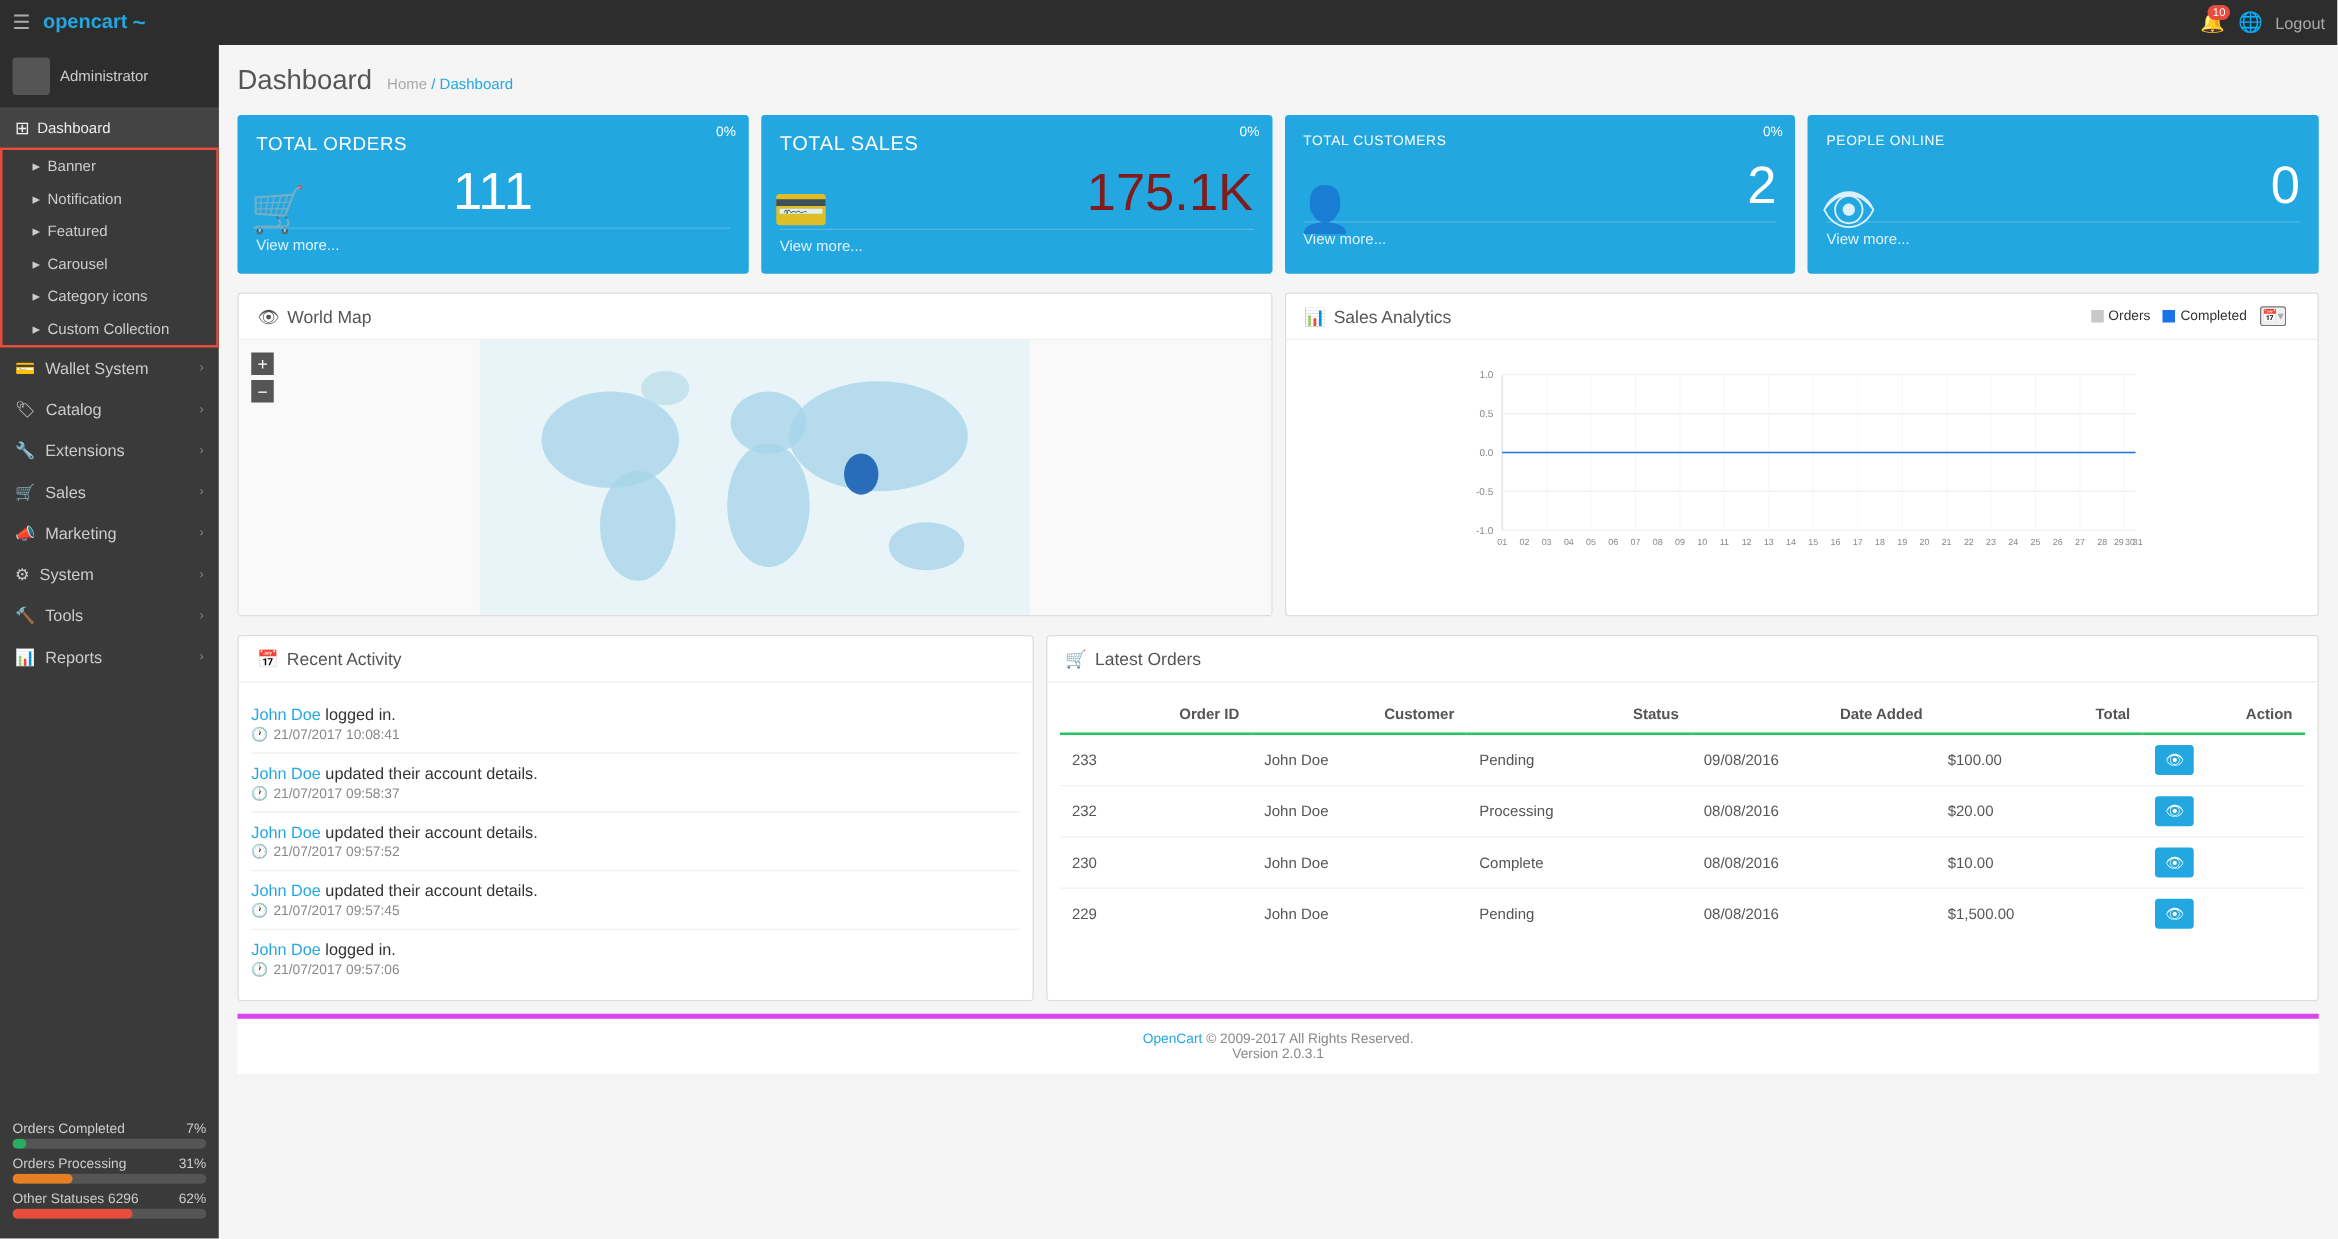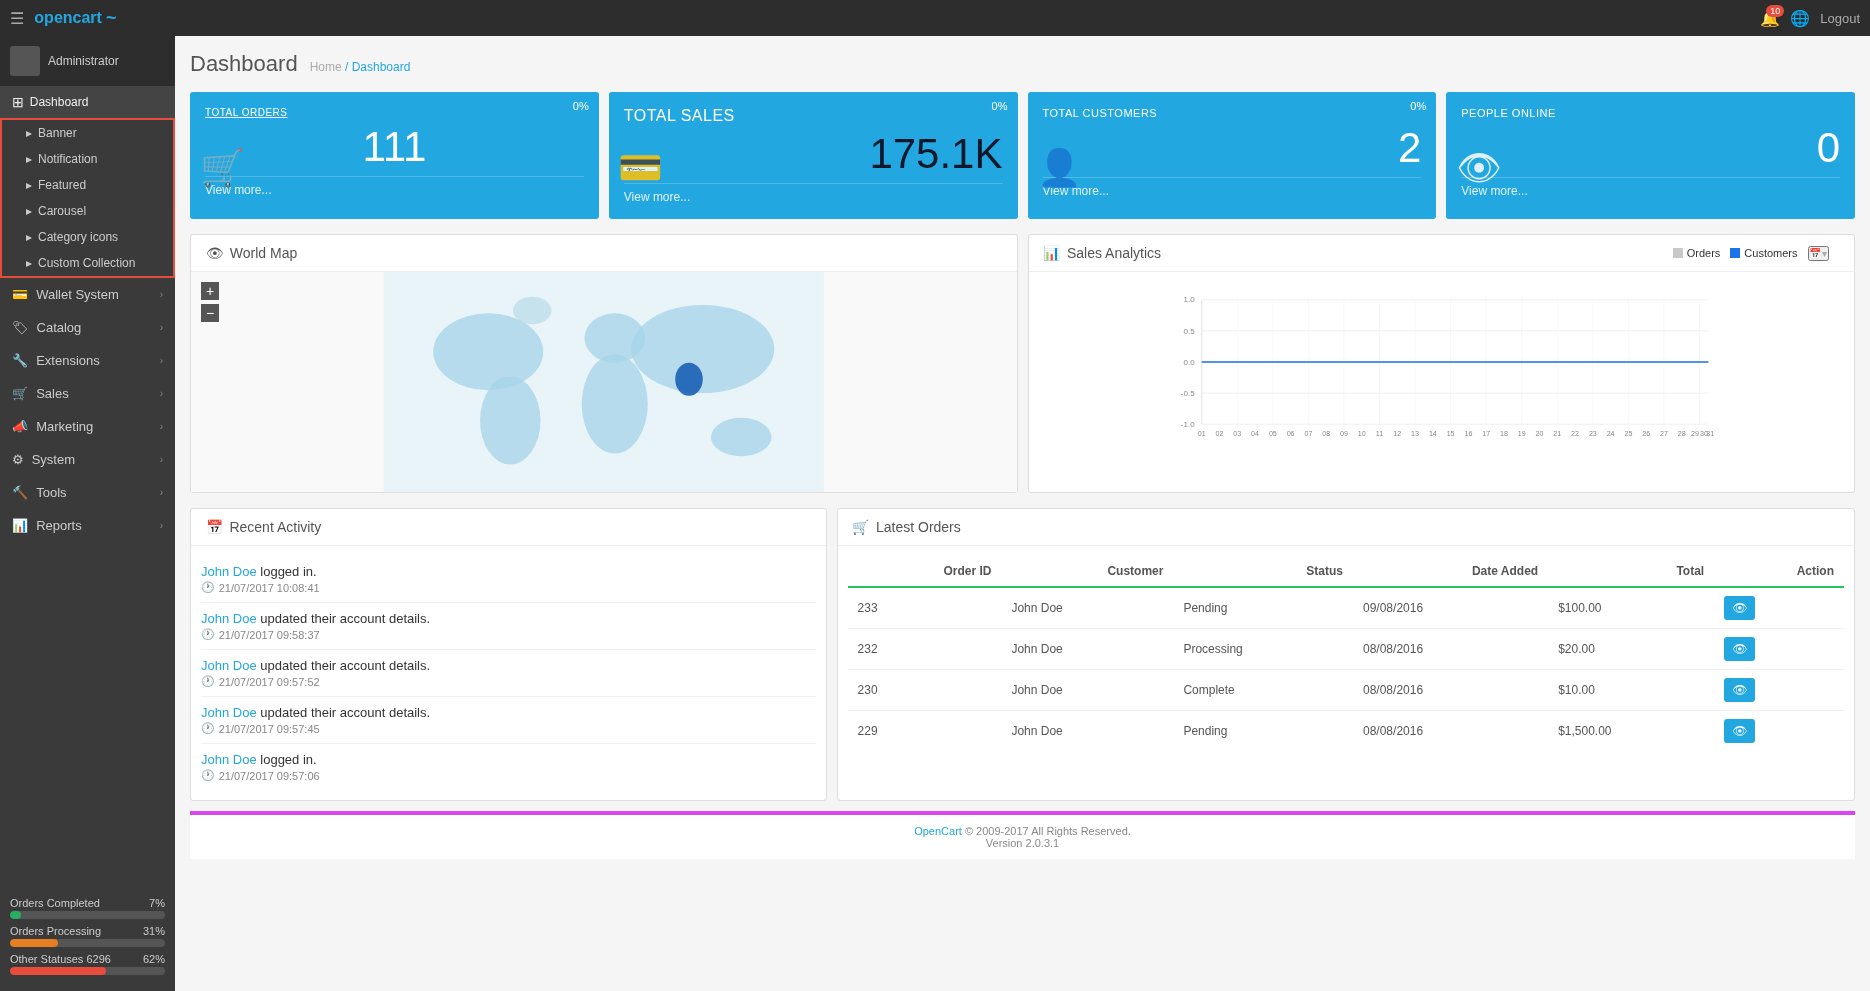--- a/index.html
+++ b/index.html
@@ -314,31 +314,31 @@
       <h1 class="page-title">Dashboard</h1>
       <div class="breadcrumb">
         <a href="#">Home</a>
         <span> / </span>
         <span>Dashboard</span>
       </div>
     </div>
 
     <div class="stat-cards" id="stat-cards-container">
         <div class="stat-card">
-    <div style="font-size:10px;text-transform:uppercase;letter-spacing:0.5px;text-decoration:underline;">TOTAL ORDERS</div>
+    <div style="font-size:15px;text-transform:uppercase;letter-spacing:0.5px;">TOTAL ORDERS</div>
     <div style="position:absolute;top:8px;right:10px;font-size:11px;">0%</div>
     <div style="font-size:36px;position:absolute;bottom:30px;left:10px;opacity:0.85;">🛒</div>
     <div style="font-size:42px;font-weight:300;text-align:center;margin:5px 0;color:white;">111</div>
     <a href="#" class="stat-card-link">View more...</a>
   </div>
         <div class="stat-card">
     <div style="font-size:16px;text-transform:uppercase;letter-spacing:0.5px;">TOTAL SALES</div>
     <div style="position:absolute;top:8px;right:10px;font-size:11px;">0%</div>
     <div style="font-size:36px;position:absolute;bottom:30px;left:10px;opacity:0.85;">💳</div>
-    <div style="font-size:42px;font-weight:300;text-align:right;margin:5px 0;color:#0f172a;">175.1K</div>
+    <div style="font-size:42px;font-weight:300;text-align:right;margin:5px 0;color:#7f1d1d;">175.1K</div>
     <a href="#" class="stat-card-link">View more...</a>
   </div>
         <div class="stat-card">
     <div style="font-size:11px;text-transform:uppercase;letter-spacing:0.5px;">TOTAL CUSTOMERS</div>
     <div style="position:absolute;top:8px;right:10px;font-size:11px;">0%</div>
     <div style="font-size:36px;position:absolute;bottom:30px;left:10px;opacity:0.85;">👤</div>
     <div style="font-size:42px;font-weight:300;text-align:right;margin:5px 0;color:white;">2</div>
     <a href="#" class="stat-card-link">View more...</a>
   </div>
         <div class="stat-card">
@@ -393,21 +393,21 @@
             <span>📊</span>
             <span>Sales Analytics</span>
           </div>
           <div class="chart-legend">
             <div class="legend-item">
               <div class="legend-dot" style="background:#c8c8c8;"></div>
               <span>Orders</span>
             </div>
             <div class="legend-item">
               <div class="legend-dot" style="background:#1a73e8;"></div>
-              <span>Customers</span>
+              <span>Completed</span>
             </div>
             <button class="dropdown-arrow">📅▾</button>
           </div>
         </div>
         <div class="panel-body">
           <svg viewBox="0 0 620 180" class="chart-svg">
 
             <line x1="40" y1="20" x2="610" y2="20" stroke="#eee" stroke-width="1"></line>
             <line x1="40" y1="55" x2="610" y2="55" stroke="#eee" stroke-width="1"></line>
             <line x1="40" y1="90" x2="610" y2="90" stroke="#eee" stroke-width="1"></line>

